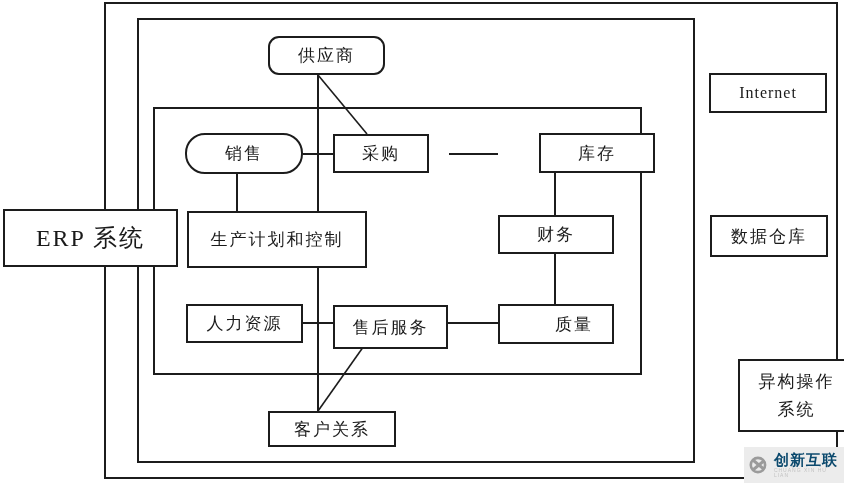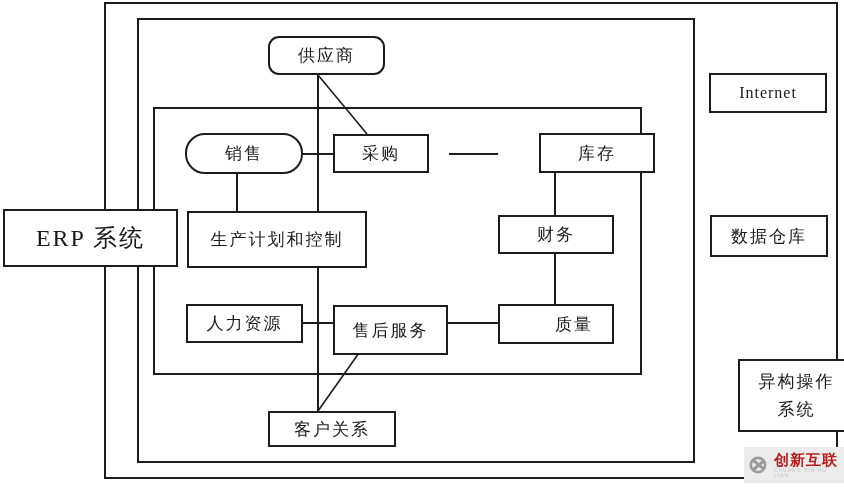--- a/index.html
+++ b/index.html
@@ -22,21 +22,21 @@
     background:#ffffff; display:flex; align-items:center; justify-content:center;
     font-size:17px; letter-spacing:2px; z-index:3; white-space:nowrap;
   }
   .node-supplier    { left:268px; top:36px;  width:117px; height:39px;border-radius:11px; }
   .node-sales       { left:185px; top:133px; width:118px; height:41px;border-radius:20px; }
   .node-procurement { left:333px; top:134px; width:96px; height:39px; }
   .node-inventory   { left:498px; top:133px; width:116px; height:40px;margin-left:41px; }
   .node-production  { left:187px; top:211px; width:180px; height:57px; }
   .node-finance     { left:498px; top:215px; width:116px; height:39px; }
   .node-hr          { left:186px; top:304px; width:117px; height:39px; }
-  .node-after-sales { left:333px; top:305px; width:115px; height:50px; }
+  .node-after-sales { left:333px; top:305px; width:115px; height:44px; }
   .node-quality     { left:498px; top:304px; width:116px; height:40px;padding-left:36px; }
   .node-customer    { left:268px; top:411px; width:128px; height:36px; }
   .node-erp         { left:3px;   top:209px; width:175px; height:58px; font-size:24px; }
   .node-internet    { left:709px; top:73px;  width:118px; height:40px; letter-spacing:1px; font-size:16px; }
   .node-dw          { left:710px; top:215px; width:118px; height:42px; }
   .node-hetero      { left:710px; top:359px; width:117px; height:73px;
                       flex-direction:column; justify-content:space-evenly; line-height:1;margin-left:28px; }
 
   .c-sales-proc   { left:303px; top:153px; width:30px; height:2px; }
   .c-proc-inv     { left:449px; top:153px; width:49px; height:2px; }
@@ -48,21 +48,21 @@
   .c-supp-prod    { left:317px; top:75px;  width:2px;  height:136px; }
   .c-prod-cust    { left:317px; top:268px; width:2px;  height:143px; }
 
   .watermark {
     position:absolute; left:744px; top:447px; width:100px; height:36px;
     background:#ececec; z-index:5; display:flex; align-items:center;
     gap:4px; padding-left:4px; box-sizing:border-box;
     font-family:"Liberation Sans","DejaVu Sans",sans-serif;
   }
   .wm-text { display:flex; flex-direction:column; }
-  .wm-brand { font-size:15px; font-weight:bold; color:#b91c1c; letter-spacing:1px; line-height:1.1; }
+  .wm-brand { font-size:15px; font-weight:bold; color:#0c4a6e; letter-spacing:1px; line-height:1.1; }
   .wm-sub   { font-size:5px; color:#c2c2c2; letter-spacing:1px; line-height:1; }
 </style>
 </head>
 <body>
 
 <div class="canvas">
 
   <div class="frame frame-outer"></div>
   <div class="frame frame-middle"></div>
   <div class="frame frame-inner"></div>

